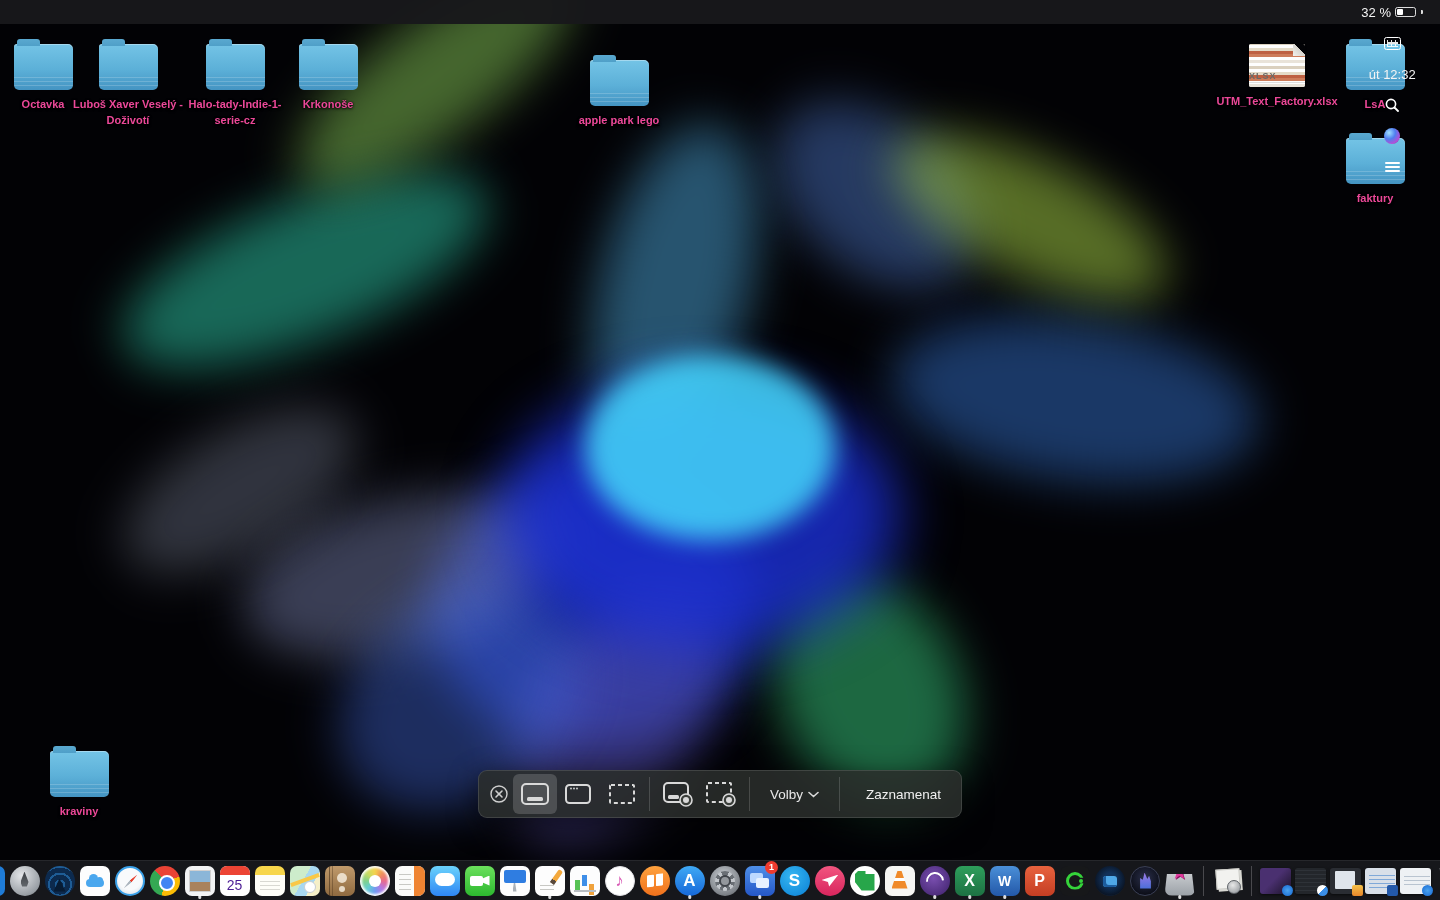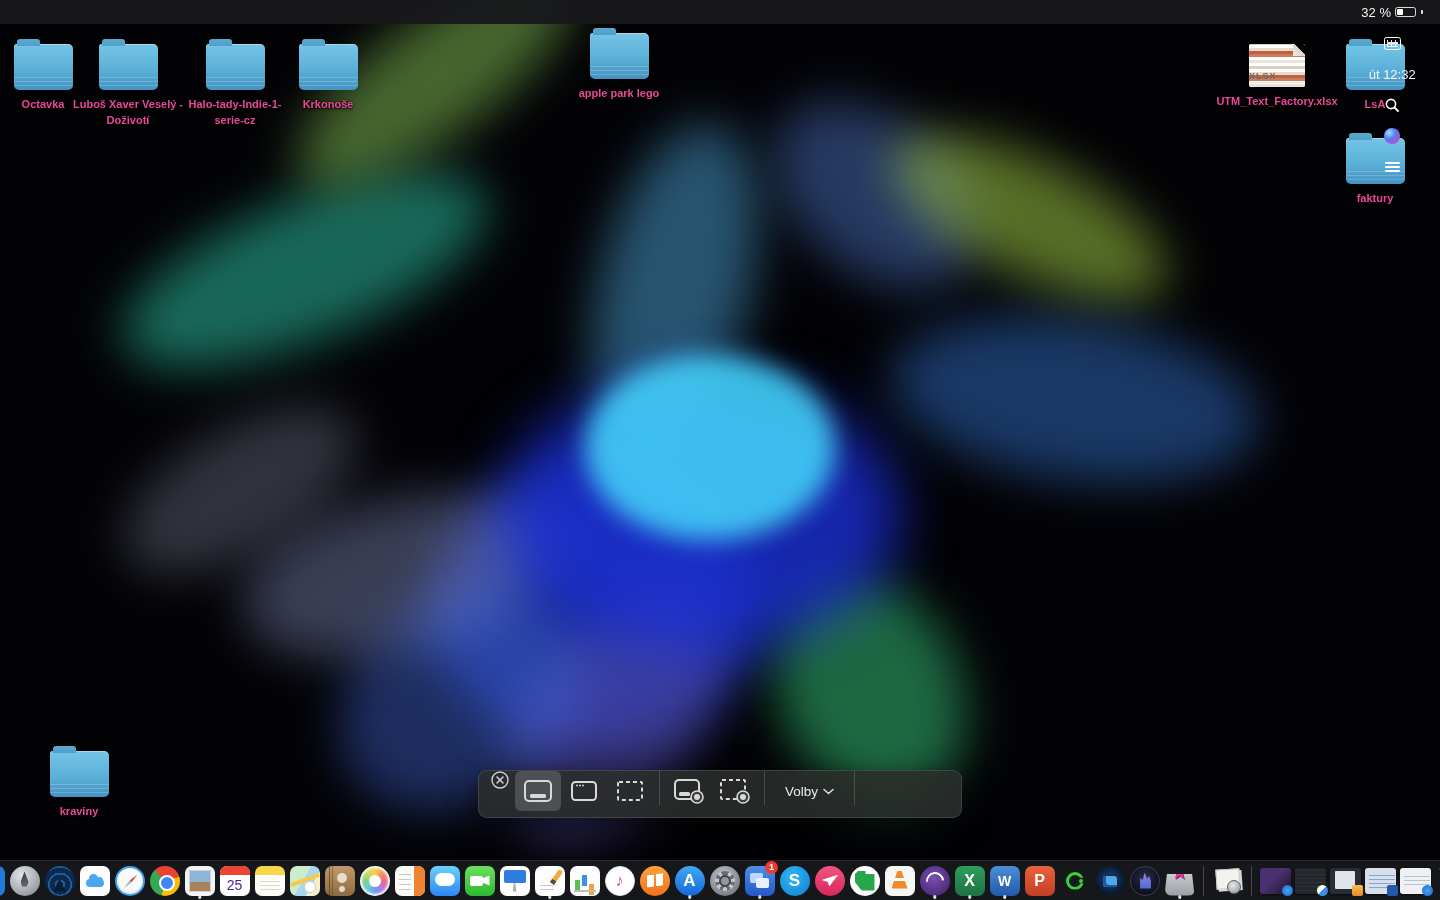--- a/index.html
+++ b/index.html
@@ -72,21 +72,21 @@
       repeating-linear-gradient(0deg, #e8e2d6 0 3px, #fff 3px 6px, #c96f4a 6px 9px, #b8502f 9px 12px, #e3d9c4 12px 15px, #fff 15px 18px, #d8cdb8 18px 21px, #fff 21px 24px),
       #fff; opacity:.9; }
   .xlsx-page::after { content:""; position:absolute; right:-1px; top:-1px; width:13px; height:13px;
     background:linear-gradient(225deg, #020205 48%, #d7d4cd 50%, #f2f1ee 100%); }
   .xlsx-tag { position:absolute; left:0; right:0; bottom:6px; font-size:9px;
     letter-spacing:1px; color:#6b6b68; font-weight:700; z-index:2; }
 
   
   .shot-toolbar { position:absolute; left:478px; top:770px; width:484px; height:48px; z-index:40;
     background:rgba(42,46,43,.88); border:1px solid rgba(255,255,255,.12); border-radius:9px;
-    box-shadow:0 8px 28px rgba(0,0,0,.55); display:flex; align-items:flex-start; color:#dedede; }
+    box-shadow:0 8px 28px rgba(0,0,0,.55); display:flex; align-items:center; color:#dedede; }
   .tb-close { width:30px; display:flex; justify-content:center; align-items:center; margin-left:6px; }
   .tb-btn { width:46px; height:40px; display:flex; justify-content:center; align-items:center; border-radius:6px; }
   .tb-btn.active { background:rgba(255,255,255,.17); }
   .tb-sep { width:1px; height:34px; background:rgba(255,255,255,.16); margin:0 6px; }
   .tb-text { font-size:13.5px; color:#e9e9e9; display:flex; align-items:center; gap:5px; padding:0 14px; height:40px; }
   .tb-record { padding:0 20px; font-size:13.5px; color:#f0f0f0; height:46px; display:flex; align-items:center; }
 
   
   .dock { position:absolute; left:0; bottom:0; width:1440px; height:40px; z-index:50;
     background:rgba(28,30,33,.78); border-top:1px solid rgba(255,255,255,.07);
@@ -377,21 +377,21 @@
   <div class="label">Luboš Xaver Veselý - Doživotí</div>
 </div>
 <div class="dicon" style="left:173px; top:38px;">
   <div class="folder"></div>
   <div class="label">Halo-tady-Indie-1-serie-cz</div>
 </div>
 <div class="dicon" style="left:266px; top:38px;">
   <div class="folder"></div>
   <div class="label">Krkonoše</div>
 </div>
-<div class="dicon" style="left:557px; top:27px;text-decoration:underline;">
+<div class="dicon" style="left:557px; top:54px;text-decoration:underline;">
   <div class="folder"></div>
   <div class="label">apple park lego</div>
 </div>
 <div class="dicon" style="left:1215px; top:36px;">
   <div class="xlsx-page">
     <span class="xlsx-tag">XLSX</span>
   </div>
   <div class="label">UTM_Text_Factory.xlsx</div>
 </div>
 <div class="dicon" style="left:1313px; top:38px;">
@@ -451,20 +451,23 @@
     </svg>
   </div>
   <div class="tb-sep"></div>
   <div class="tb-text">
     <span>Volby</span>
     <svg width="11" height="7" viewBox="0 0 11 7">
       <polyline points="1,1.5 5.5,5.5 10,1.5" fill="none" stroke="#d9d9d9" stroke-width="1.6" stroke-linecap="round"></polyline>
     </svg>
   </div>
   <div class="tb-sep"></div>
+  <div class="tb-record">
+    <span>Zaznamenat</span>
+  </div>
 </div>
 
 <div class="dock">
     <div class="dock-item">
       <div class="di di-finder"></div>
     </div>
     <div class="dock-item">
       <div class="di di-launchpad"></div>
     </div>
     <div class="dock-item">

